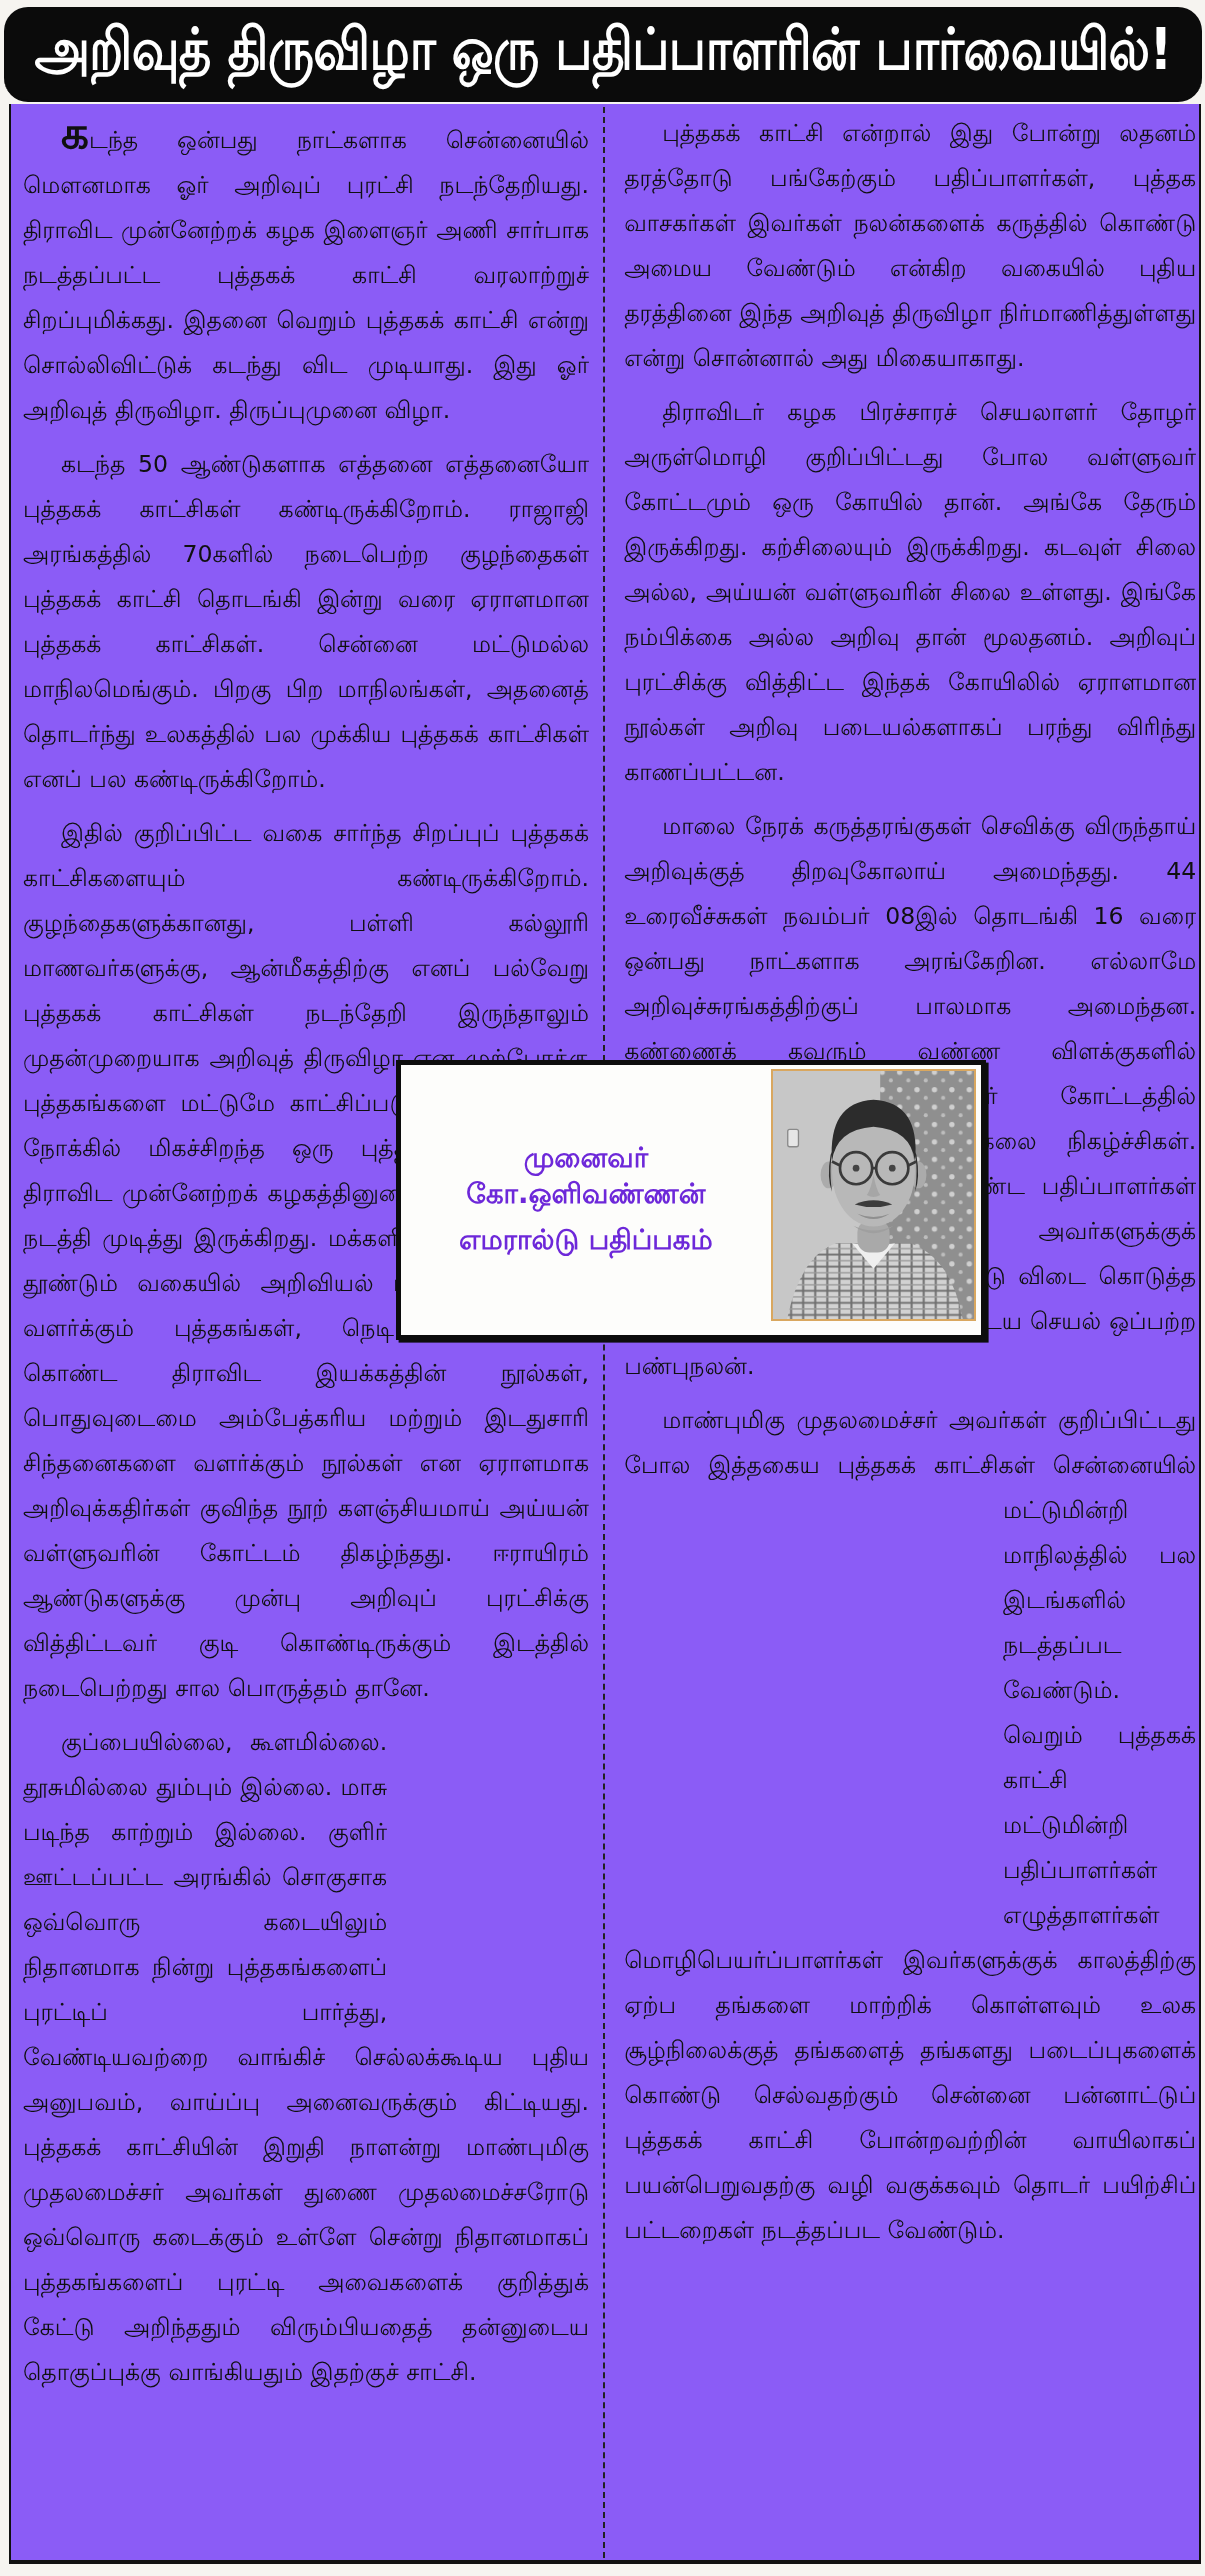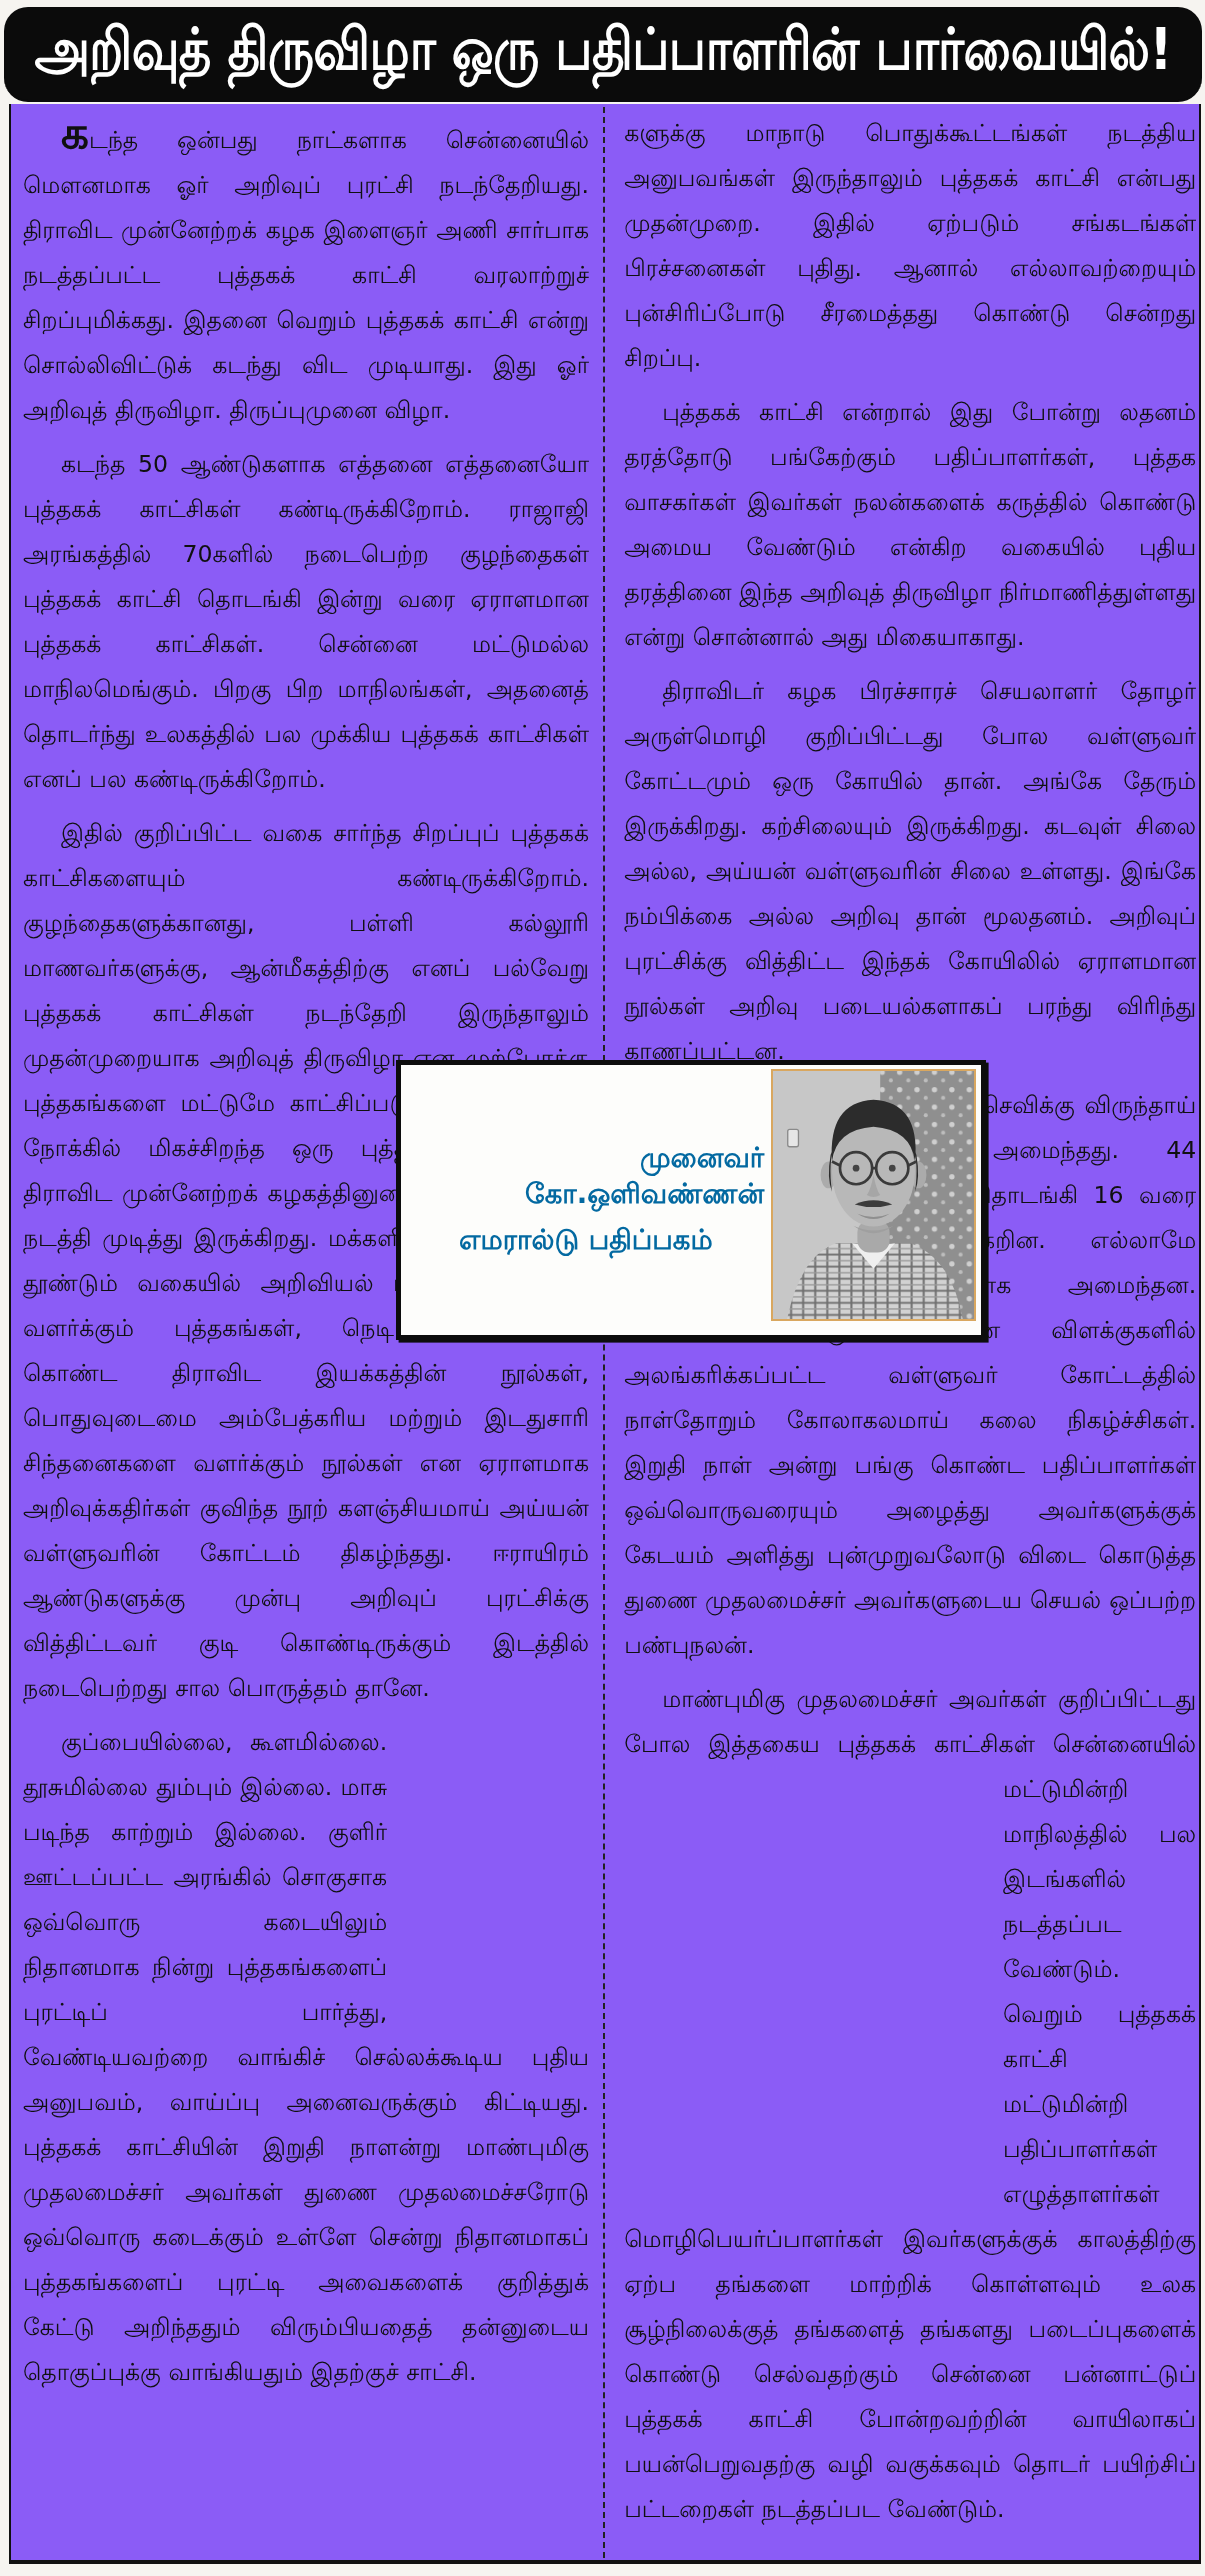--- a/index.html
+++ b/index.html
@@ -97,22 +97,22 @@
   }
   .photo-caption{
     flex:1;
     display:flex;
     flex-direction:column;
     align-items:center;
     justify-content:center;
     gap:10.5px;
     font-weight:bold;
     font-size:27.6px;
-    color:#0369a1;
-    text-align:right;
+    color:#6d28d9;
+    text-align:center;
     padding:0 6.6px;
   }
   .photo-frame{
     width:205px;
     height:252px;
     margin:3.9px 5.2px 3.9px 0;
     border:2.6px solid #d9a75f;
     box-sizing:border-box;
     overflow:hidden;
     background:#bdbdbd;
@@ -136,21 +136,20 @@
     <div class="col col-left">
       <p class="drop">கடந்த ஒன்பது நாட்களாக சென்னையில் மௌனமாக ஓர் அறிவுப் புரட்சி நடந்தேறியது. திராவிட முன்னேற்றக் கழக இளைஞர் அணி சார்பாக நடத்தப்பட்ட புத்தகக் காட்சி வரலாற்றுச் சிறப்புமிக்கது. இதனை வெறும் புத்தகக் காட்சி என்று சொல்லிவிட்டுக் கடந்து விட முடியாது. இது ஓர் அறிவுத் திருவிழா. திருப்புமுனை விழா.</p>
       <p>கடந்த 50 ஆண்டுகளாக எத்தனை எத்தனையோ புத்தகக் காட்சிகள் கண்டிருக்கிறோம். ராஜாஜி அரங்கத்தில் 70களில் நடைபெற்ற குழந்தைகள் புத்தகக் காட்சி தொடங்கி இன்று வரை ஏராளமான புத்தகக் காட்சிகள். சென்னை மட்டுமல்ல மாநிலமெங்கும். பிறகு பிற மாநிலங்கள், அதனைத் தொடர்ந்து உலகத்தில் பல முக்கிய புத்தகக் காட்சிகள் எனப் பல கண்டிருக்கிறோம்.</p>
       <p>இதில் குறிப்பிட்ட வகை சார்ந்த சிறப்புப் புத்தகக் காட்சிகளையும் கண்டிருக்கிறோம். குழந்தைகளுக்கானது, பள்ளி கல்லூரி மாணவர்களுக்கு, ஆன்மீகத்திற்கு எனப் பல்வேறு புத்தகக் காட்சிகள் நடந்தேறி இருந்தாலும் முதன்முறையாக அறிவுத் திருவிழா என முற்போக்கு புத்தகங்களை மட்டுமே காட்சிப்படுத்துவோம் என்ற நோக்கில் மிகச்சிறந்த ஒரு புத்தகக் காட்சியைத் திராவிட முன்னேற்றக் கழகத்தினுடைய இளைஞரணி நடத்தி முடித்து இருக்கிறது. மக்களின் சிந்தனையைத் தூண்டும் வகையில் அறிவியல் மனப்பான்மையை வளர்க்கும் புத்தகங்கள், நெடிய பாரம்பரியம் கொண்ட திராவிட இயக்கத்தின் நூல்கள், பொதுவுடைமை அம்பேத்கரிய மற்றும் இடதுசாரி சிந்தனைகளை வளர்க்கும் நூல்கள் என ஏராளமாக அறிவுக்கதிர்கள் குவிந்த நூற் களஞ்சியமாய் அய்யன் வள்ளுவரின் கோட்டம் திகழ்ந்தது. ஈராயிரம் ஆண்டுகளுக்கு முன்பு அறிவுப் புரட்சிக்கு வித்திட்டவர் குடி கொண்டிருக்கும் இடத்தில் நடைபெற்றது சால பொருத்தம் தானே.</p>
       <p><span class="spacer-r"></span></p>
       <p>குப்பையில்லை, கூளமில்லை. தூசுமில்லை தும்பும் இல்லை. மாசு படிந்த காற்றும் இல்லை. குளிர் ஊட்டப்பட்ட அரங்கில் சொகுசாக ஒவ்வொரு கடையிலும் நிதானமாக நின்று புத்தகங்களைப் புரட்டிப் பார்த்து, வேண்டியவற்றை வாங்கிச் செல்லக்கூடிய புதிய அனுபவம், வாய்ப்பு அனைவருக்கும் கிட்டியது. புத்தகக் காட்சியின் இறுதி நாளன்று மாண்புமிகு முதலமைச்சர் அவர்கள் துணை முதலமைச்சரோடு ஒவ்வொரு கடைக்கும் உள்ளே சென்று நிதானமாகப் புத்தகங்களைப் புரட்டி அவைகளைக் குறித்துக் கேட்டு அறிந்ததும் விரும்பியதைத் தன்னுடைய தொகுப்புக்கு வாங்கியதும் இதற்குச் சாட்சி.</p>
 
     </div>
 
     <div class="col col-right">
-      <p class="cont">களுக்கு மாநாடு பொதுக்கூட்டங்கள் நடத்திய அனுபவங்கள் இருந்தாலும் புத்தகக் காட்சி என்பது முதன்முறை. இதில் ஏற்படும் சங்கடங்கள் பிரச்சனைகள் புதிது. ஆனால் எல்லாவற்றையும் புன்சிரிப்போடு சீரமைத்தது கொண்டு சென்றது சிறப்பு.</p>
       <p>புத்தகக் காட்சி என்றால் இது போன்று லதனம் தரத்தோடு பங்கேற்கும் பதிப்பாளர்கள், புத்தக வாசகர்கள் இவர்கள் நலன்களைக் கருத்தில் கொண்டு அமைய வேண்டும் என்கிற வகையில் புதிய தரத்தினை இந்த அறிவுத் திருவிழா நிர்மாணித்துள்ளது என்று சொன்னால் அது மிகையாகாது.</p>
       <p>திராவிடர் கழக பிரச்சாரச் செயலாளர் தோழர் அருள்மொழி குறிப்பிட்டது போல வள்ளுவர் கோட்டமும் ஒரு கோயில் தான். அங்கே தேரும் இருக்கிறது. கற்சிலையும் இருக்கிறது. கடவுள் சிலை அல்ல, அய்யன் வள்ளுவரின் சிலை உள்ளது. இங்கே நம்பிக்கை அல்ல அறிவு தான் மூலதனம். அறிவுப் புரட்சிக்கு வித்திட்ட இந்தக் கோயிலில் ஏராளமான நூல்கள் அறிவு படையல்களாகப் பரந்து விரிந்து காணப்பட்டன.</p>
       <p>மாலை நேரக் கருத்தரங்குகள் செவிக்கு விருந்தாய் அறிவுக்குத் திறவுகோலாய் அமைந்தது. 44 உரைவீச்சுகள் நவம்பர் 08இல் தொடங்கி 16 வரை ஒன்பது நாட்களாக அரங்கேறின. எல்லாமே அறிவுச்சுரங்கத்திற்குப் பாலமாக அமைந்தன. கண்ணைக் கவரும் வண்ண விளக்குகளில் அலங்கரிக்கப்பட்ட வள்ளுவர் கோட்டத்தில் நாள்தோறும் கோலாகலமாய் கலை நிகழ்ச்சிகள். இறுதி நாள் அன்று பங்கு கொண்ட பதிப்பாளர்கள் ஒவ்வொருவரையும் அழைத்து அவர்களுக்குக் கேடயம் அளித்து புன்முறுவலோடு விடை கொடுத்த துணை முதலமைச்சர் அவர்களுடைய செயல் ஒப்பற்ற பண்புநலன்.</p>
       <p><span>மாண்புமிகு முதலமைச்சர் அவர்கள் குறிப்பிட்டது போல இத்தகைய புத்தகக் காட்சிகள் சென்னையில் மட்டுமின்றி</span> <span class="spacer-l"></span><span>மாநிலத்தில் பல இடங்களில் நடத்தப்பட வேண்டும். வெறும் புத்தகக் காட்சி மட்டுமின்றி பதிப்பாளர்கள் எழுத்தாளர்கள் மொழிபெயர்ப்பாளர்கள் இவர்களுக்குக் காலத்திற்கு ஏற்ப தங்களை மாற்றிக் கொள்ளவும் உலக சூழ்நிலைக்குத் தங்களைத் தங்களது படைப்புகளைக் கொண்டு செல்வதற்கும் சென்னை பன்னாட்டுப் புத்தகக் காட்சி போன்றவற்றின் வாயிலாகப் பயன்பெறுவதற்கு வழி வகுக்கவும் தொடர் பயிற்சிப் பட்டறைகள் நடத்தப்பட வேண்டும்.</span></p>
 
     </div>
 
   </div>
 
   <div class="photo-box">

